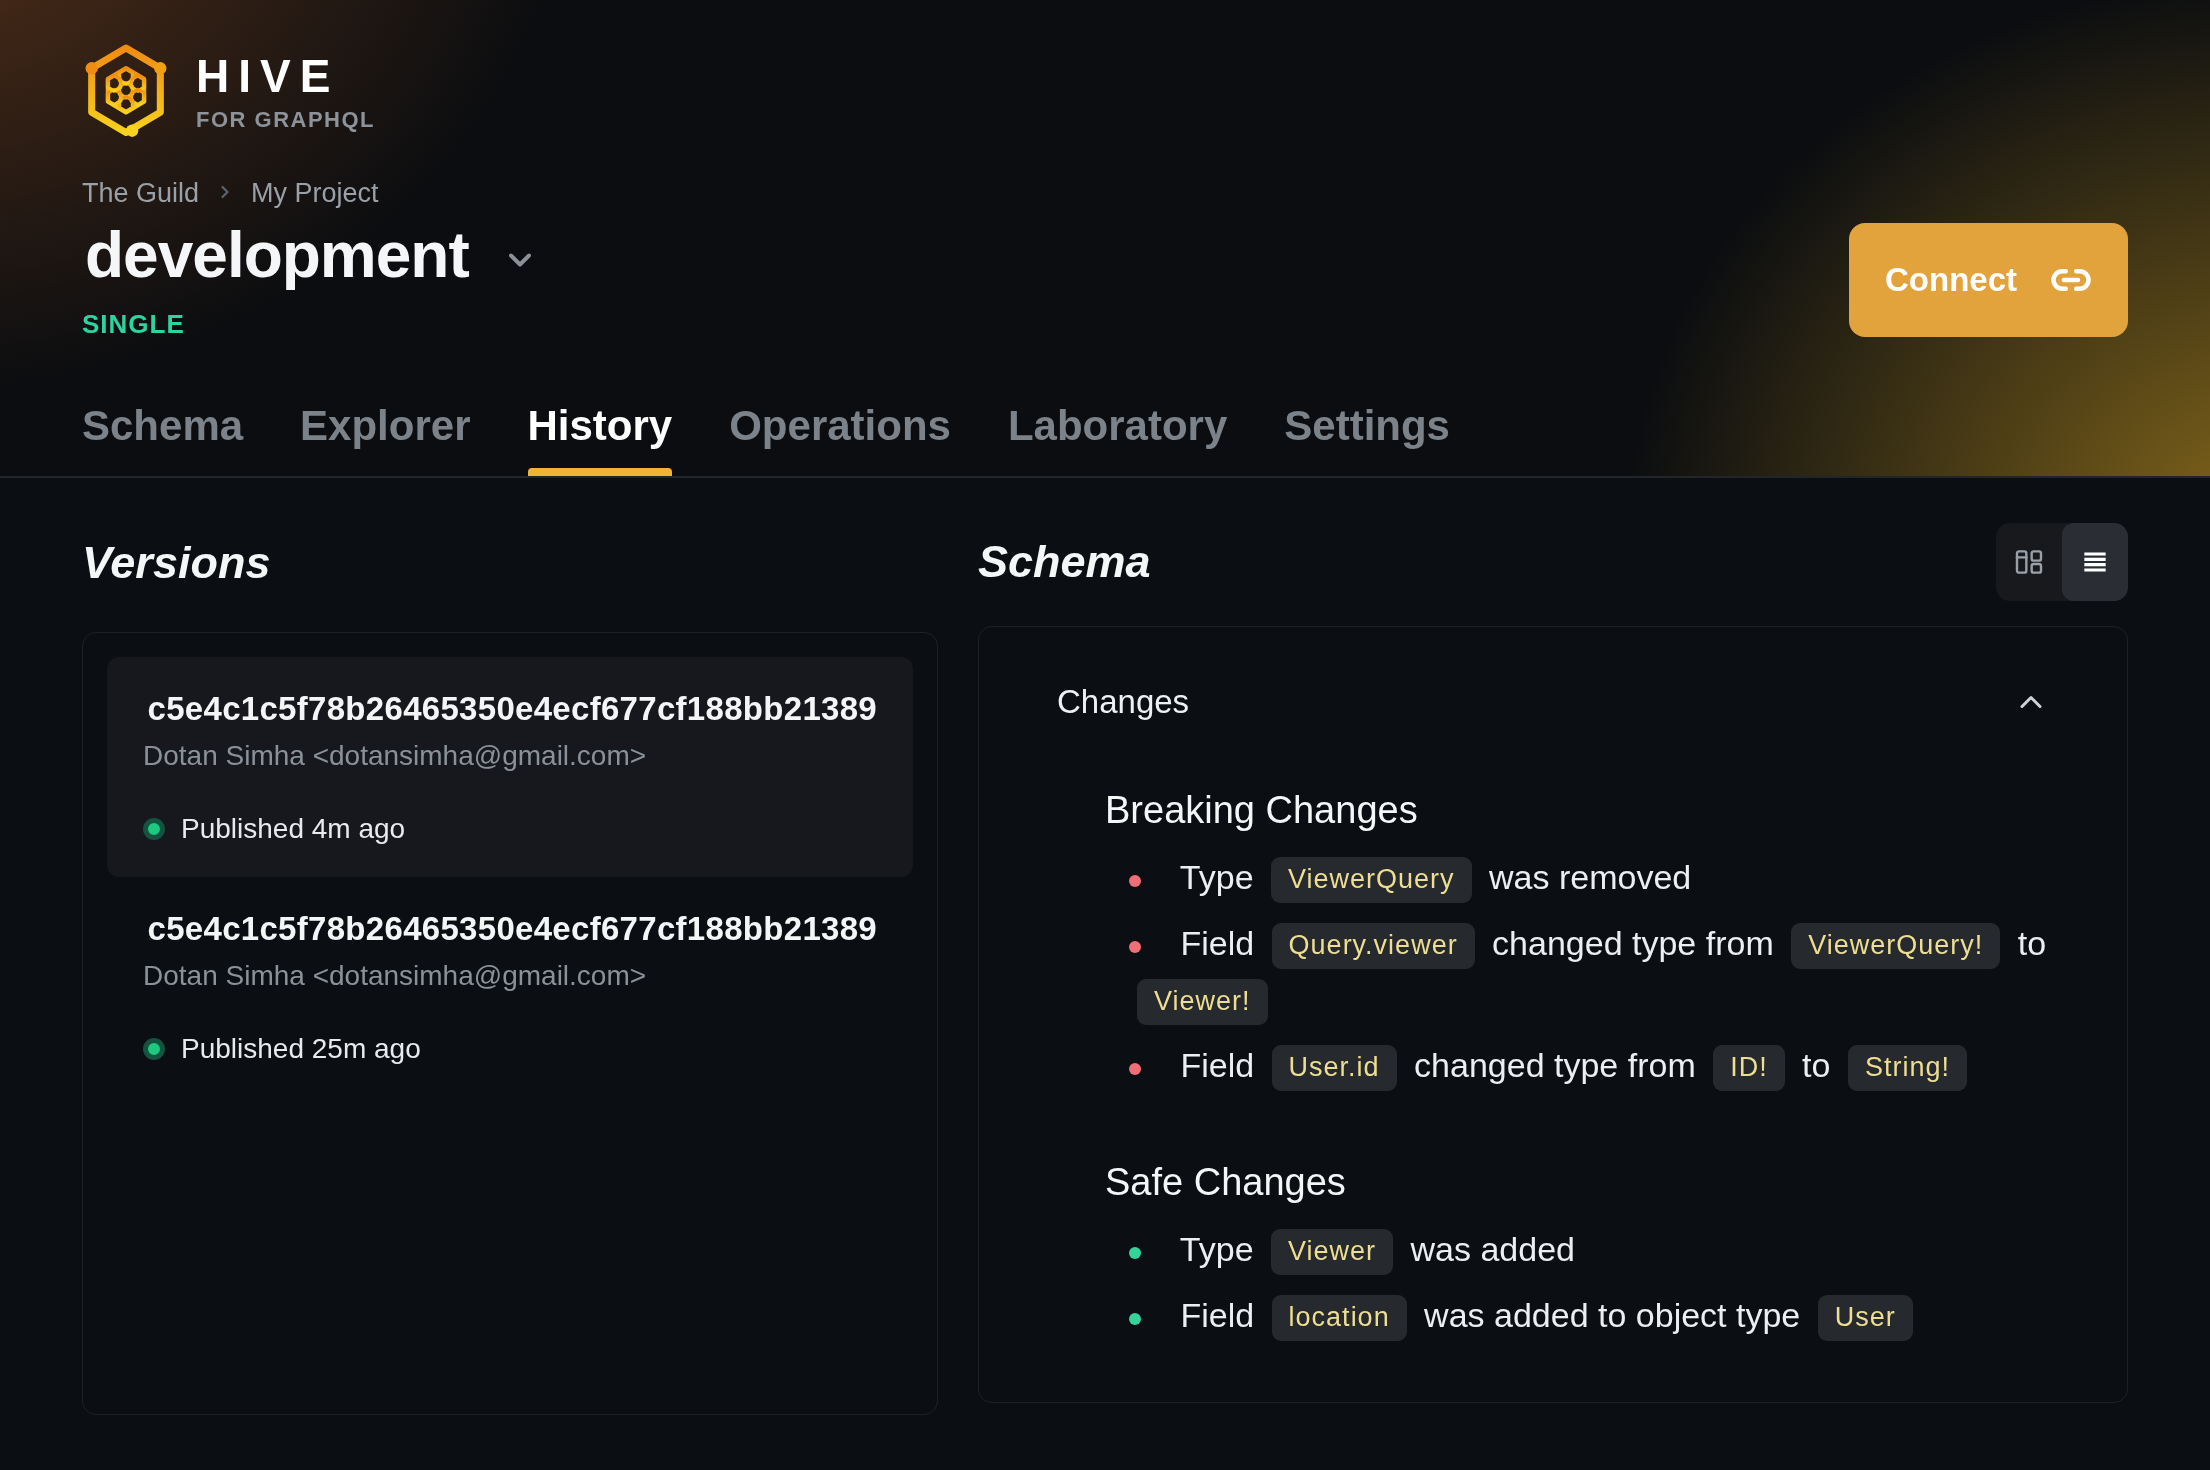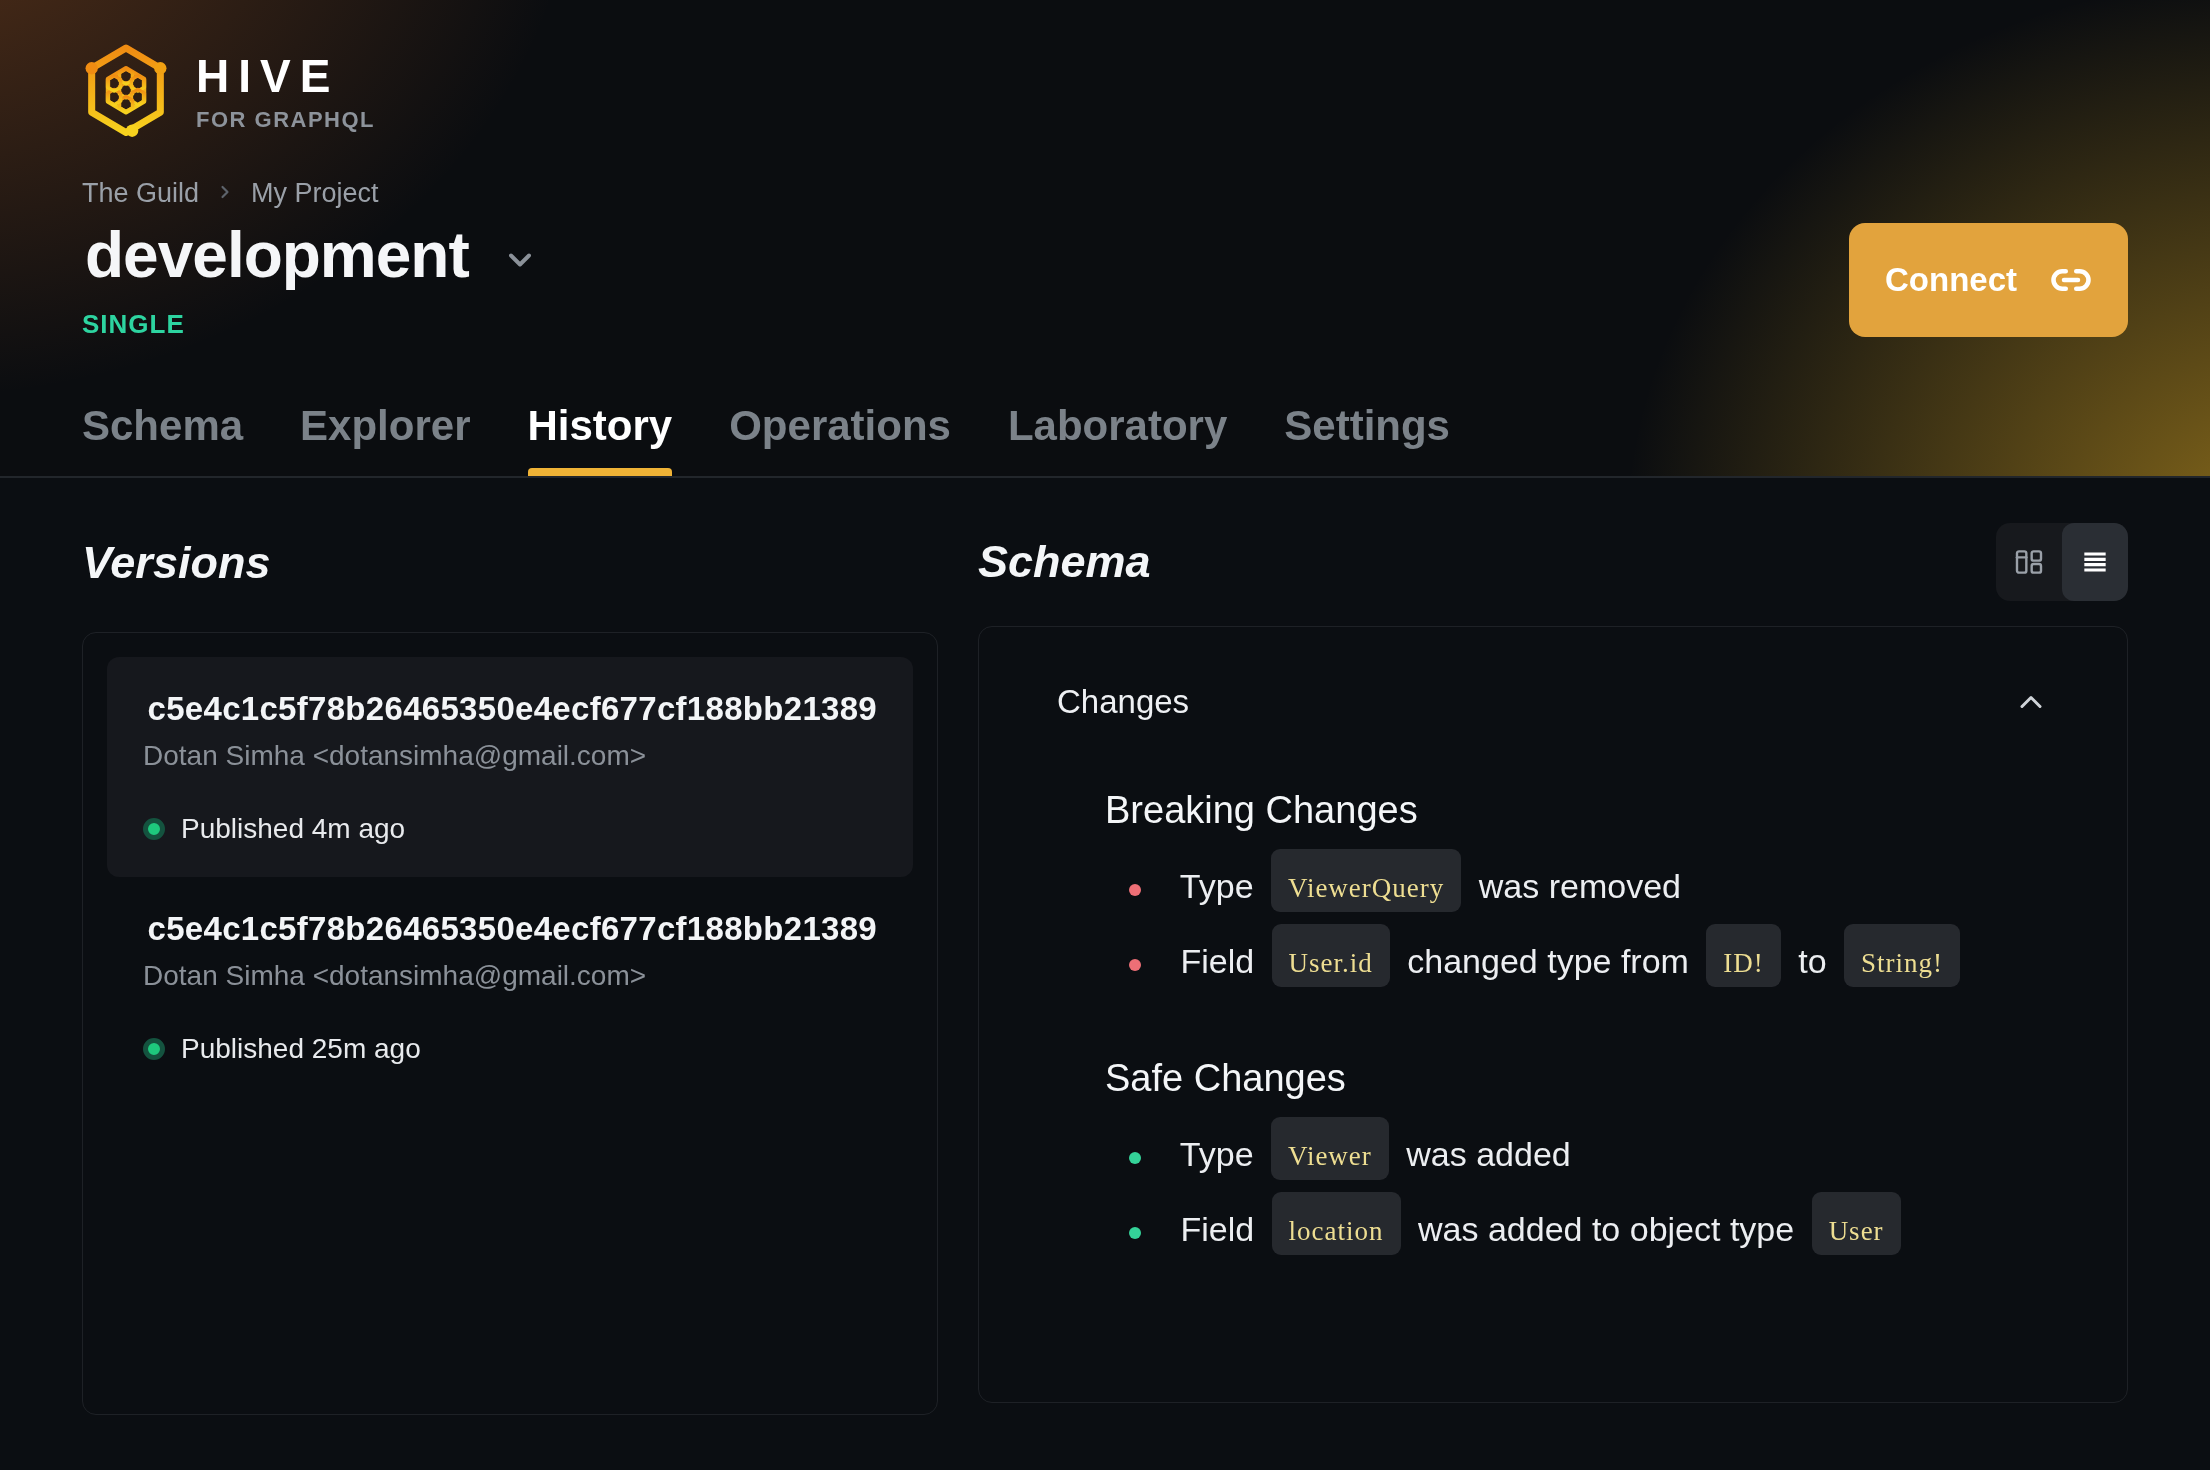--- a/index.html
+++ b/index.html
@@ -69,23 +69,23 @@
   .schema-panel{margin-top:24px;height:777px;overflow:hidden;}
   .changes-header{display:flex;align-items:center;justify-content:space-between;padding:56px 78px 0 78px;cursor:pointer;}
   .changes-label{font-size:33px;color:#eef0f3;}
   .chev-up{width:36px;height:36px;stroke:#cfd3d8;}
   .changes-body{padding:0 80px 0 126px;}
   .change-heading{margin:66px 0 0;font-size:38px;font-weight:500;color:#f4f6f8;line-height:46px;}
   .change-list{list-style:none;margin:16px 0 0;padding:0;}
   .change-item{font-size:34px;color:#eceef1;line-height:56px;margin-top:10px;padding-left:24px;max-width:950px;}
   .bullet-dot{display:inline-block;width:12px;height:12px;border-radius:50%;margin-right:30px;vertical-align:2px;}
   .chip{
-    display:inline-block;font-family:Liberation Serif, serif;
+    display:inline-block;font-family:Liberation Sans, sans-serif;
     font-size:27px;line-height:27px;letter-spacing:1px;color:var(--code-text,#eede92);
-    background:#26292e;border-radius:9px;padding:26px 17px 10px;margin:0 8px;vertical-align:1px;
+    background:#26292e;border-radius:9px;padding:9px 17px 10px;margin:0 8px;vertical-align:1px;
   }
 </style>
 </head>
 <body>
 
 <div class="header">
   <div class="logo-row">
     <svg class="logo-svg" viewBox="0 0 100 116" fill="none">
       <defs>
         <linearGradient id="hg" x1="0" y1="0" x2="0" y2="1">
@@ -200,20 +200,21 @@
       <div class="changes-header">
         <span class="changes-label">Changes</span>
         <svg class="chev-up" viewBox="0 0 24 24" fill="none" stroke-width="2" stroke-linecap="round" stroke-linejoin="round">
             <polyline points="6 15 12 9 18 15"></polyline>
           </svg>
       </div>
       <div class="changes-body" id="changes-body">
           <h3 class="change-heading">Breaking Changes</h3>
           <ul class="change-list">
             <li class="change-item"><span class="bullet-dot" style="background: rgb(238, 111, 118);"></span><span> Type </span><span class="chip">ViewerQuery</span><span> was removed </span></li>
+            <li class="change-item"><span class="bullet-dot" style="background: rgb(238, 111, 118);"></span><span> Field </span><span class="chip">Query.viewer</span><span> changed type from </span><span class="chip">ViewerQuery!</span><span> to </span><span class="chip">Viewer!</span></li>
             <li class="change-item"><span class="bullet-dot" style="background: rgb(238, 111, 118);"></span><span> Field </span><span class="chip">User.id</span><span> changed type from </span><span class="chip">ID!</span><span> to </span><span class="chip">String!</span></li>
           </ul>
           <h3 class="change-heading">Safe Changes</h3>
           <ul class="change-list">
             <li class="change-item"><span class="bullet-dot" style="background: rgb(52, 211, 153);"></span><span> Type </span><span class="chip">Viewer</span><span> was added </span></li>
             <li class="change-item"><span class="bullet-dot" style="background: rgb(52, 211, 153);"></span><span> Field </span><span class="chip">location</span><span> was added to object type </span><span class="chip">User</span></li>
           </ul>
         </div>
     </div>
   </section>

